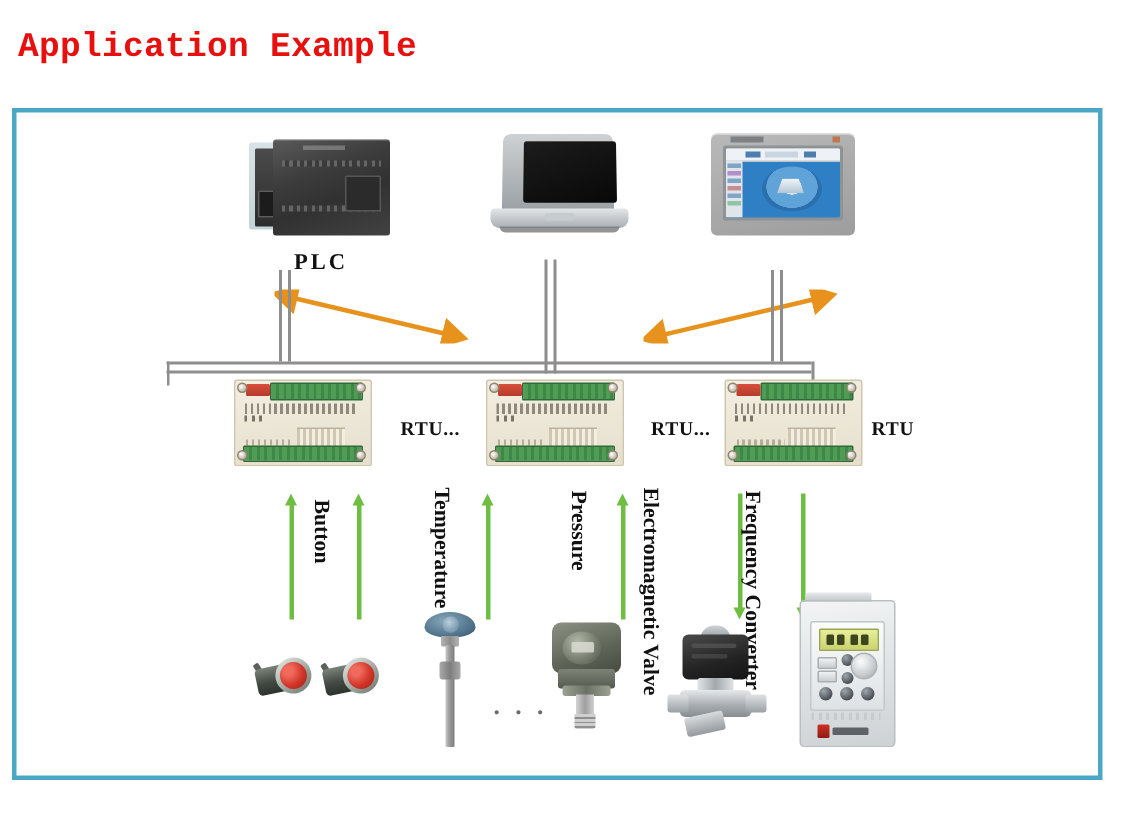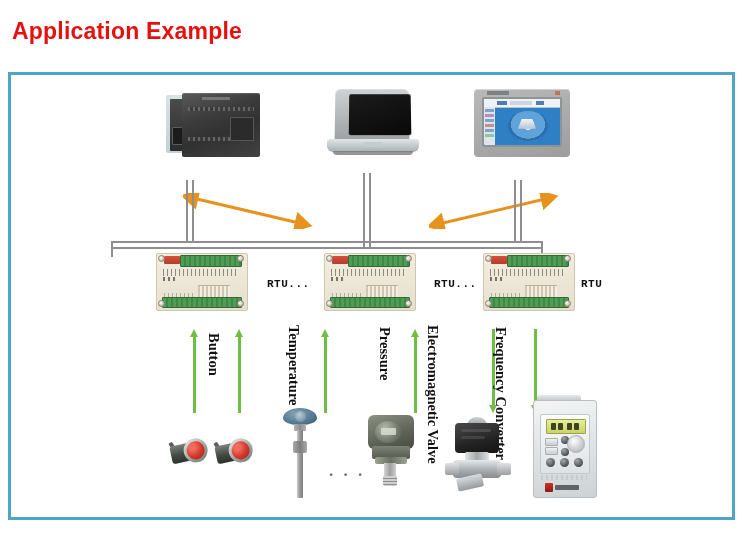--- a/index.html
+++ b/index.html
@@ -2,37 +2,37 @@
 <html><head>
 <meta charset="utf-8">
 <style>
   html,body{margin:0;padding:0;}
   body{
     width:750px;height:555px;background:#ffffff;position:relative;
     font-family:"Liberation Serif", serif;overflow:hidden;
   }
   .page-title{
     position:absolute;left:12px;top:18px;
-    font-family:Liberation Sans, sans-serif;
+    font-family:Liberation Mono, monospace;
     font-weight:bold;font-size:23px;color:#e8100f;letter-spacing:.2px;
   }
   .canvas{
     position:absolute;left:8px;top:72px;width:727px;height:448px;
     border:3px solid #4ba8c4;background:#ffffff;box-sizing:border-box;
   }
   .stage{position:absolute;left:0;top:0;width:100%;height:100%;}
 
   
   .dev-label{
     position:absolute;text-align:center;font-family:"Liberation Serif", serif;
     font-weight:bold;font-size:15px;color:#111;white-space:nowrap;
   }
   .rtu-label{
-    position:absolute;font-family:Liberation Mono, monospace;
-    font-weight:bold;font-size:11px;color:#111;white-space:nowrap;
+    position:absolute;font-family:Liberation Serif, serif;
+    font-weight:bold;font-size:13px;color:#111;white-space:nowrap;
     letter-spacing:.5px;
     padding-left:8px;
   }
   .vlabel{
     position:absolute;font-family:"Liberation Serif", serif;
     font-weight:bold;font-size:14.5px;color:#111;white-space:nowrap;
     transform-origin:0 0;transform:rotate(90deg);
   }
 
   
@@ -245,20 +245,21 @@
       <div class="side">
         <div class="conn"></div>
       </div>
       <div class="body">
         <div class="brandtxt"></div>
         <div class="strip s1"></div>
         <div class="strip s2"></div>
         <div class="port"></div>
       </div>
     </div>
+    <div class="dev-label" style="left:150px;top:92px;width:106px;letter-spacing:2px;">PLC</div>
 
     <div class="laptop" style="left:316px;top:14px;width:92px;height:68px;">
       <div class="lid">
         <div class="scr"></div>
       </div>
       <div class="base"></div>
       <div class="pad"></div>
       <div class="foot"></div>
     </div>
 

